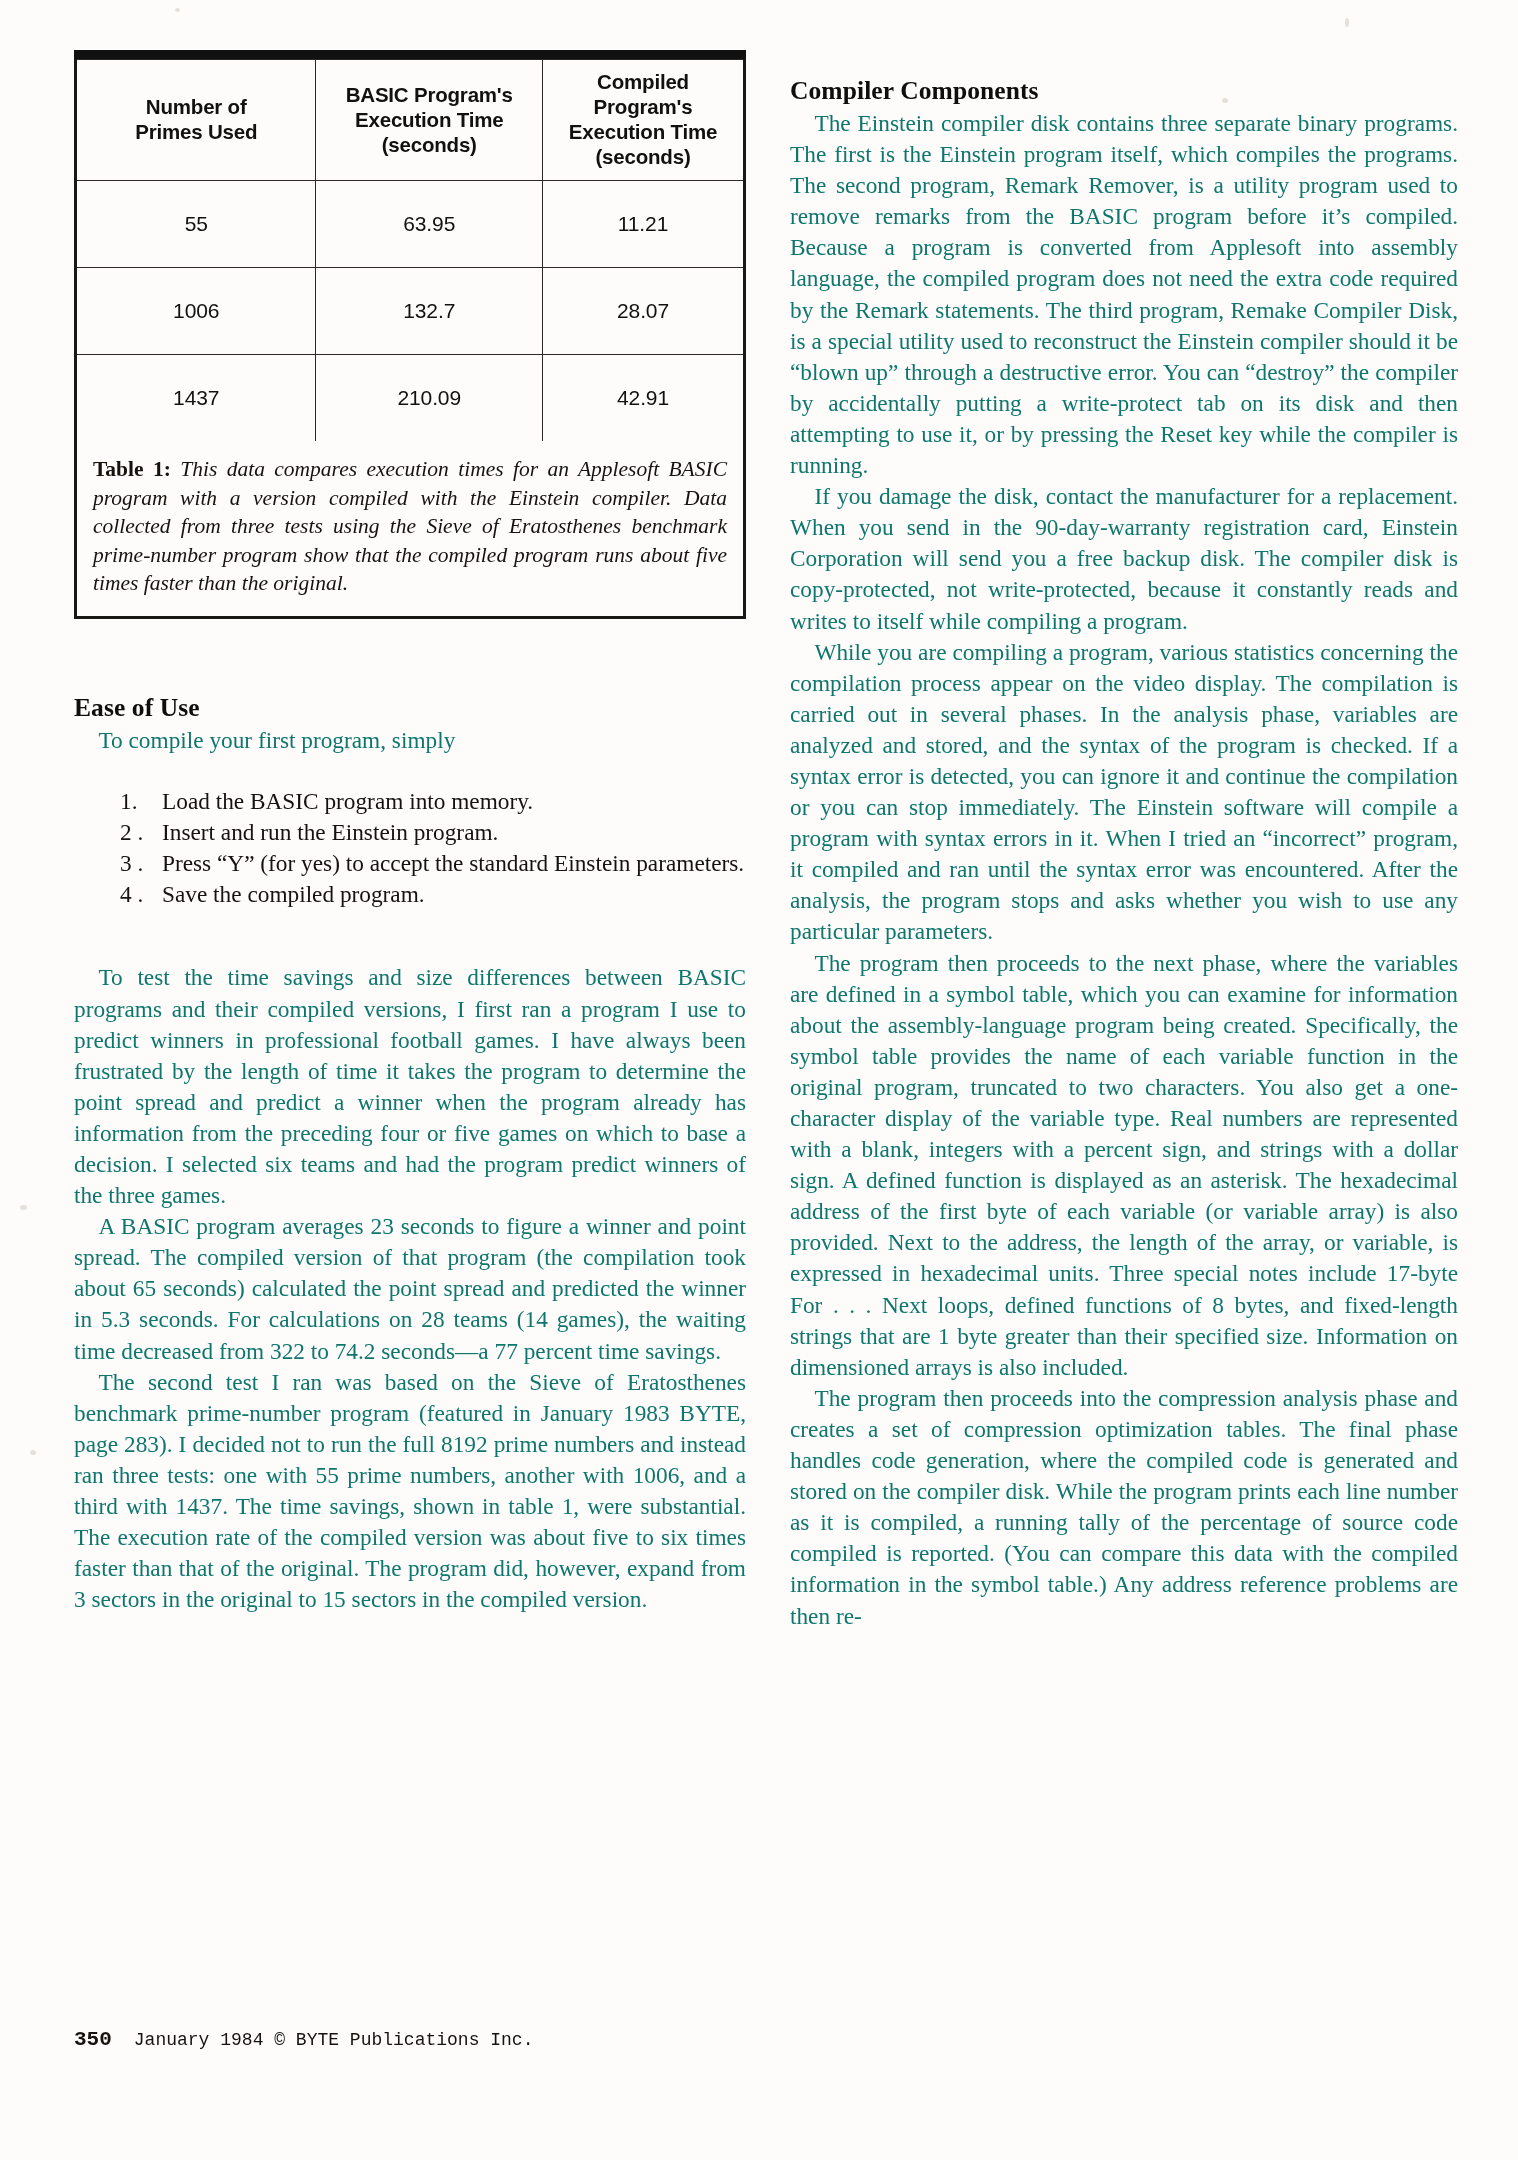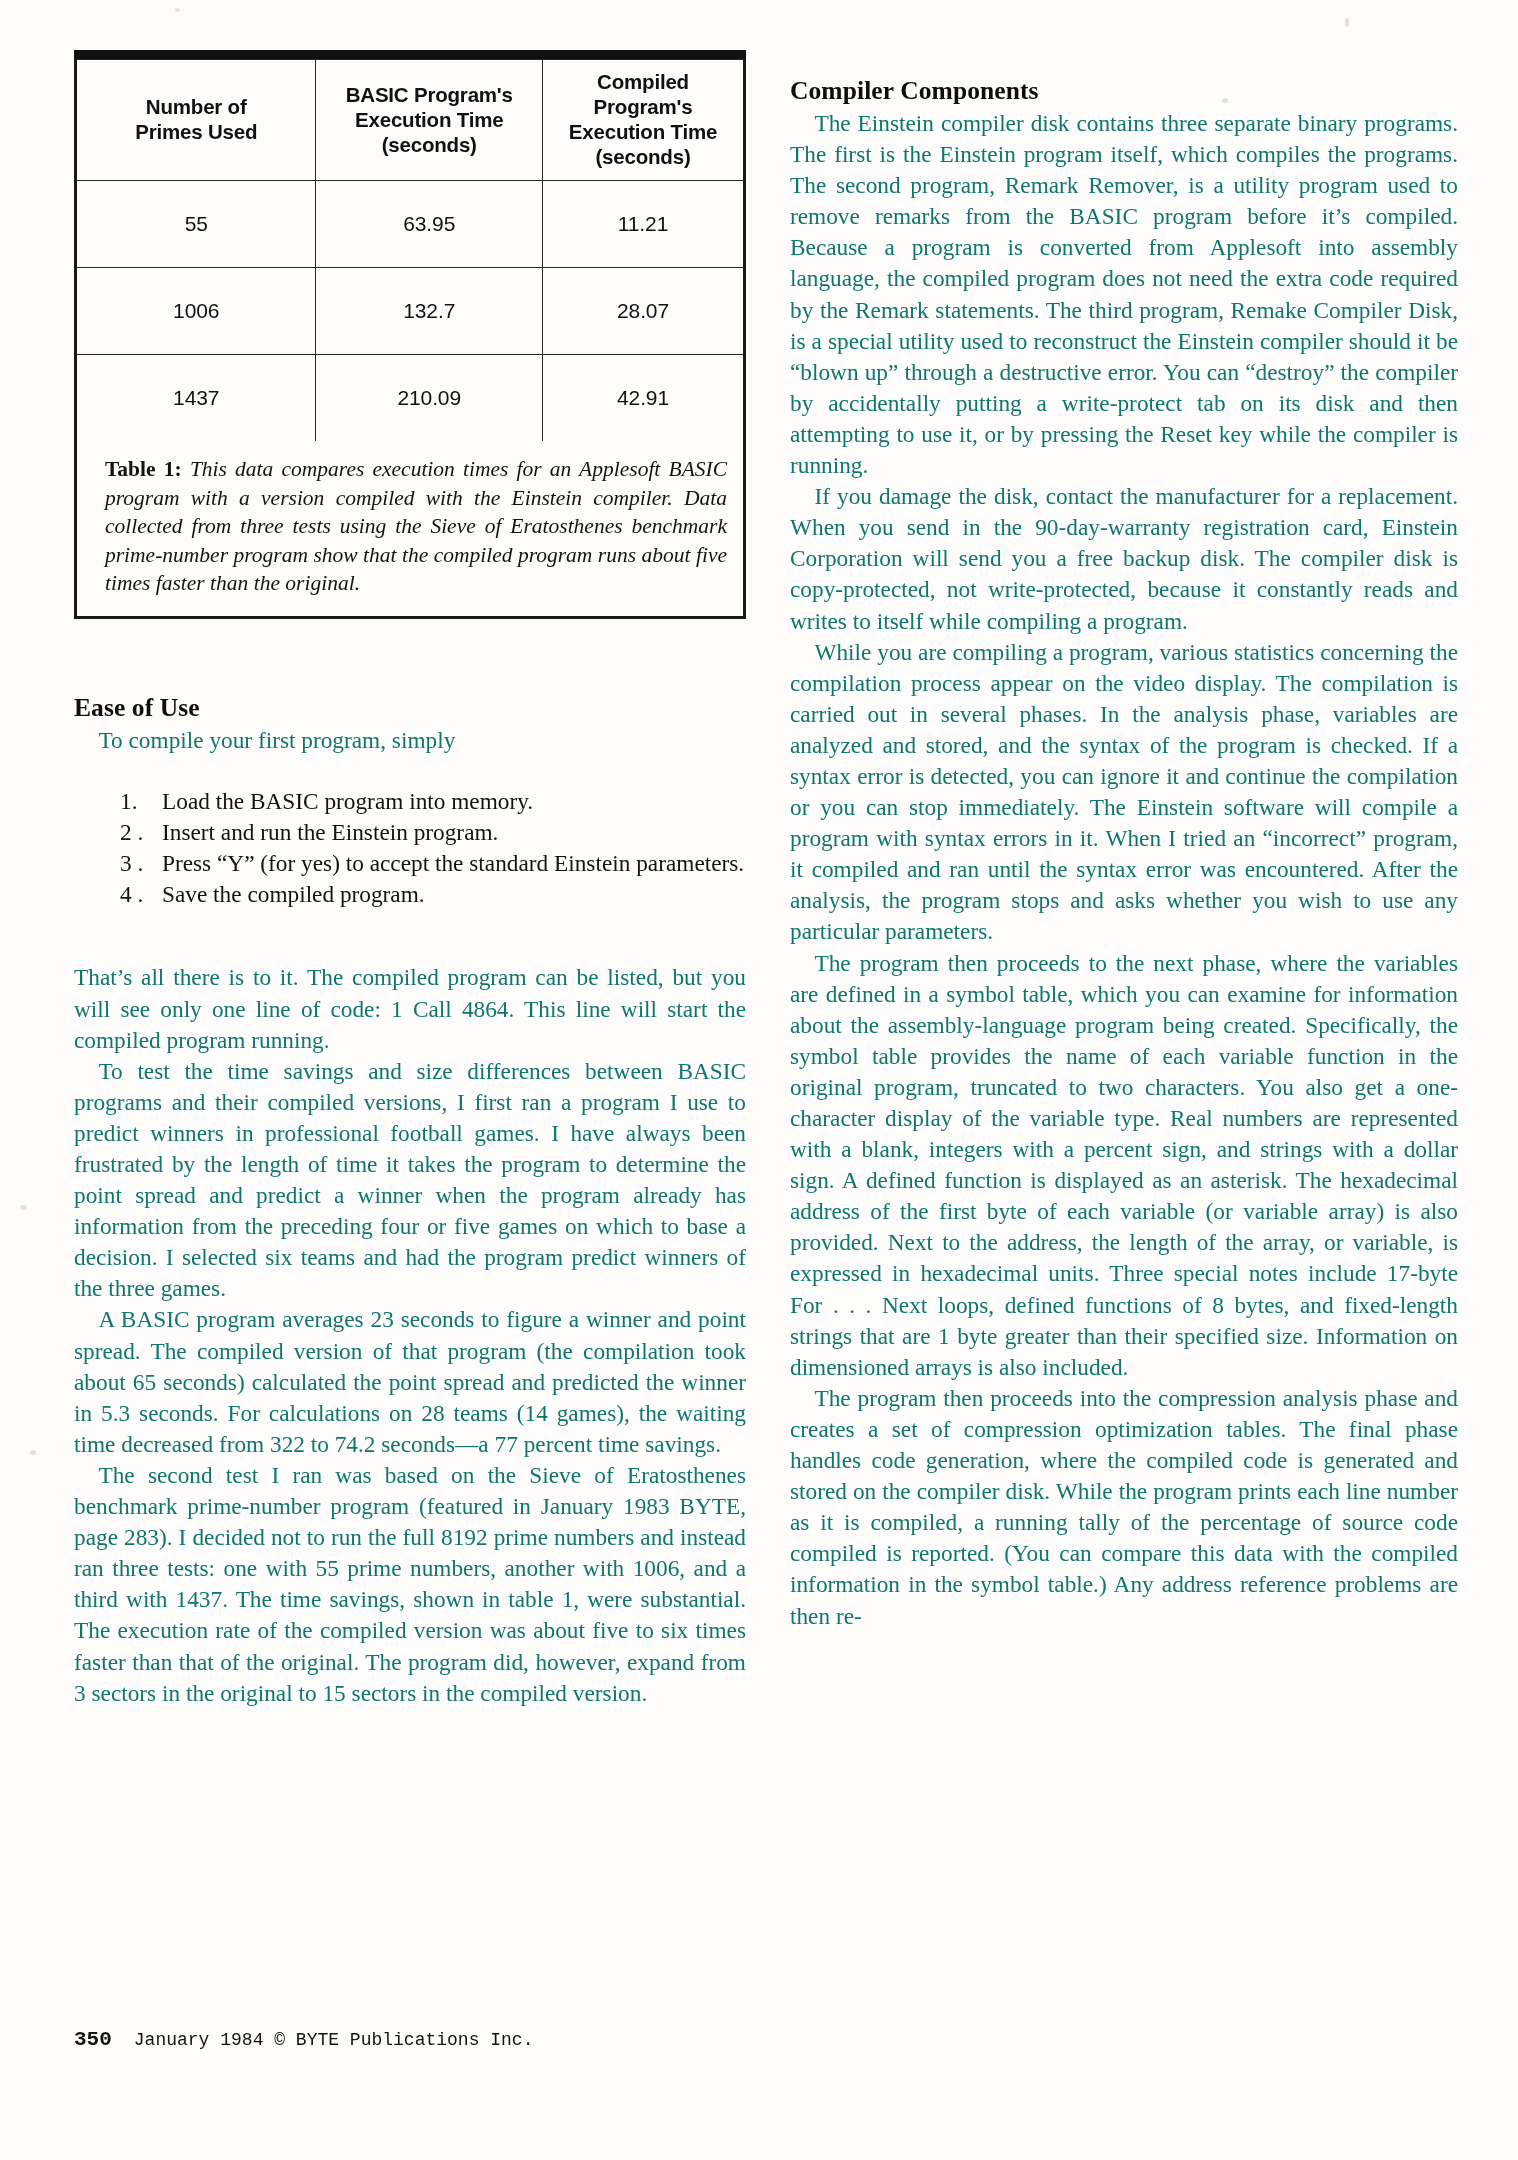--- a/index.html
+++ b/index.html
@@ -77,21 +77,21 @@
     padding: 0;
     letter-spacing: -0.1px;
   }
   table.data tr.hdr th:first-child { border-left: none; }
   table.data tr.hdr th:last-child  { border-right: none; }
   table.data tbody td:first-child  { border-left: none; margin-top: 36px; }
   table.data tbody td:last-child   { border-right: none; }
   table.data tbody tr:last-child td { border-bottom: none; }
 
   .caption {
-    padding: 14px 16px 18px 28px;
+    padding: 14px 16px 18px 16px;
     font-family: "Liberation Serif", "DejaVu Serif", serif;
     font-style: italic;
     font-size: 21.5px;
     line-height: 1.33;
     text-align: justify;
     color: #16130f;
   }
   .caption .lead {
     font-style: normal;
     font-weight: bold;
@@ -250,21 +250,20 @@
       <span>Press “Y” (for yes) to accept the standard Einstein parameters.</span>
     </li>
     <li>
       <span class="num">4 .</span>
       <span>Save the compiled program.</span>
     </li>
   </ol>
 
   <div class="spacer-lg"></div>
 
-  <p class="body">That’s all there is to it. The compiled program can be listed, but you will see only one line of code: 1 Call 4864. This line will start the compiled program running.</p>
   <p class="body indent">To test the time savings and size differences between BASIC programs and their compiled versions, I first ran a program I use to predict winners in professional football games. I have always been frustrated by the length of time it takes the program to determine the point spread and predict a winner when the program already has information from the preceding four or five games on which to base a decision. I selected six teams and had the program predict winners of the three games.</p>
   <p class="body indent">A BASIC program averages 23 seconds to figure a winner and point spread. The compiled version of that program (the compilation took about 65 seconds) calculated the point spread and predicted the winner in 5.3 seconds. For calculations on 28 teams (14 games), the waiting time decreased from 322 to 74.2 seconds—a 77 percent time savings.</p>
   <p class="body indent">The second test I ran was based on the Sieve of Eratosthenes benchmark prime-number program (featured in January 1983 BYTE, page 283). I decided not to run the full 8192 prime numbers and instead ran three tests: one with 55 prime numbers, another with 1006, and a third with 1437. The time savings, shown in table 1, were substantial. The execution rate of the compiled version was about five to six times faster than that of the original. The program did, however, expand from 3 sectors in the original to 15 sectors in the compiled version.</p>
 </div>
 
 <div class="col-right">
   <h2 class="sec">Compiler Components</h2>
   <p class="body indent">The Einstein compiler disk contains three separate binary programs. The first is the Einstein program itself, which compiles the programs. The second program, Remark Remover, is a utility program used to remove remarks from the BASIC program before it’s compiled. Because a program is converted from Applesoft into assembly language, the compiled program does not need the extra code required by the Remark statements. The third program, Remake Compiler Disk, is a special utility used to reconstruct the Einstein compiler should it be “blown up” through a destructive error. You can “destroy” the compiler by accidentally putting a write-protect tab on its disk and then attempting to use it, or by pressing the Reset key while the compiler is running.</p>
   <p class="body indent">If you damage the disk, contact the manufacturer for a replacement. When you send in the 90-day-warranty registration card, Einstein Corporation will send you a free backup disk. The compiler disk is copy-protected, not write-protected, because it constantly reads and writes to itself while compiling a program.</p>
   <p class="body indent">While you are compiling a program, various statistics concerning the compilation process appear on the video display. The compilation is carried out in several phases. In the analysis phase, variables are analyzed and stored, and the syntax of the program is checked. If a syntax error is detected, you can ignore it and continue the compilation or you can stop immediately. The Einstein software will compile a program with syntax errors in it. When I tried an “incorrect” program, it compiled and ran until the syntax error was encountered. After the analysis, the program stops and asks whether you wish to use any particular parameters.</p>

